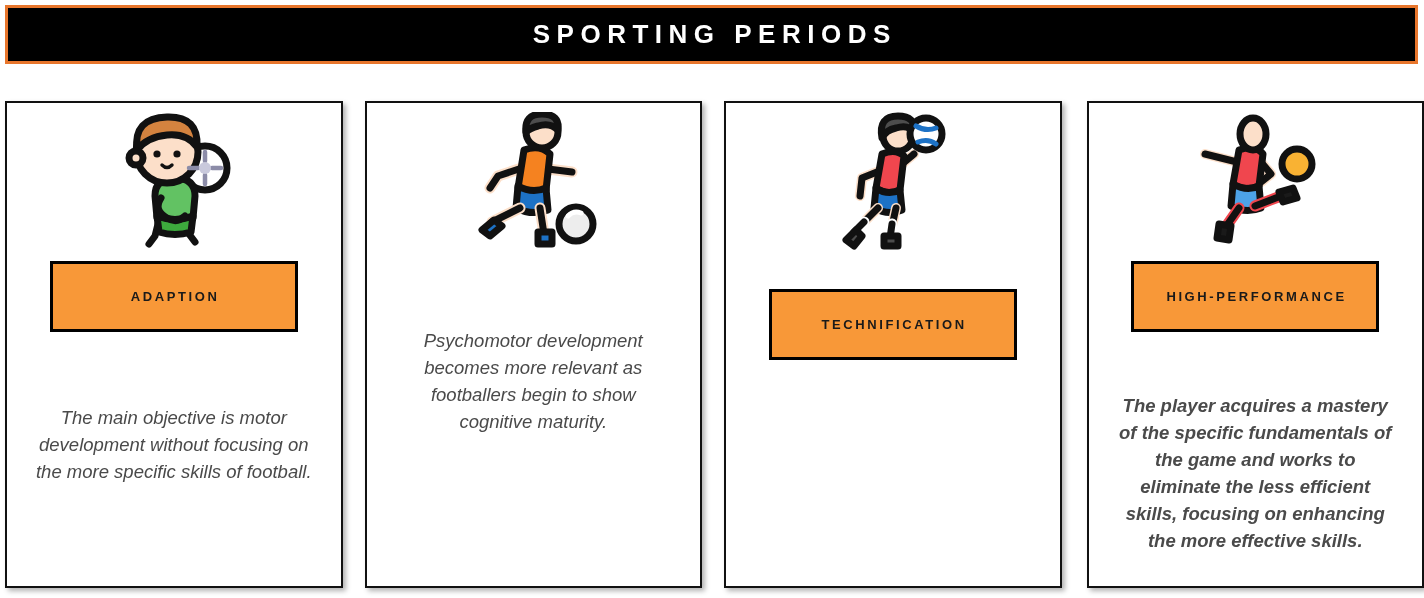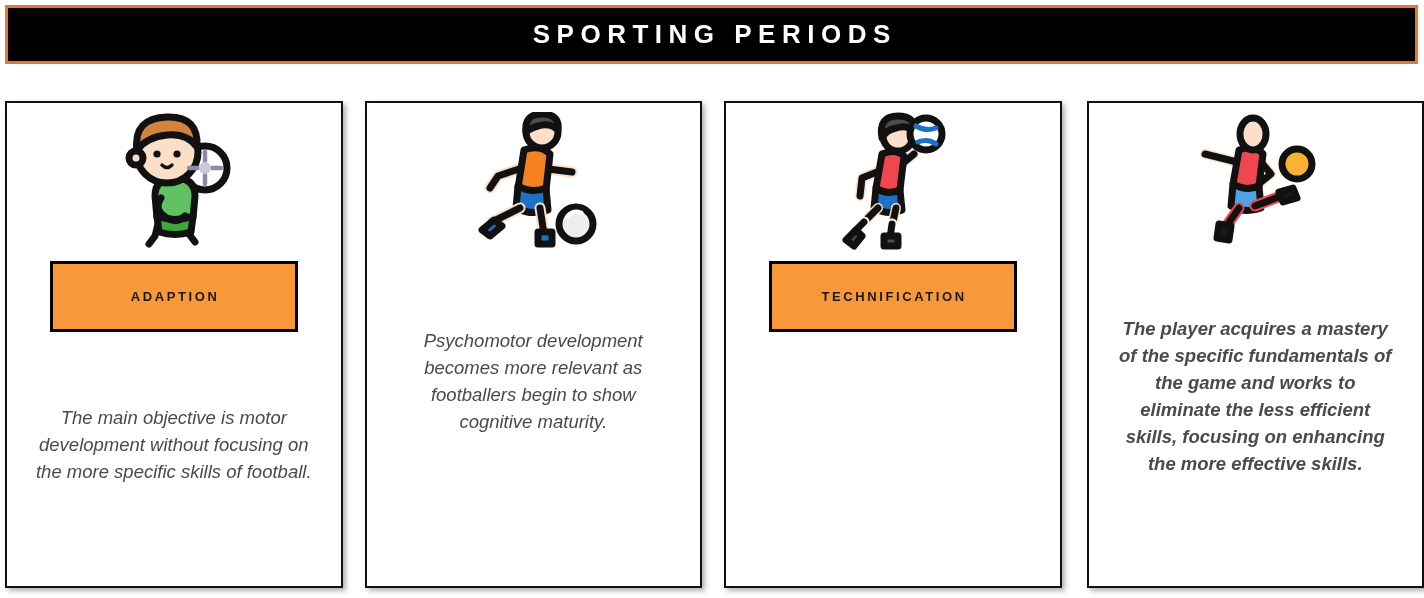--- a/index.html
+++ b/index.html
@@ -55,21 +55,21 @@
     box-sizing: border-box;
     height: 487px;
     display: flex;
     flex-direction: column;
     align-items: center;
     box-shadow: 3px 3px 5px rgba(0,0,0,0.30);
     position: relative;
   }
   .card-1 { width: 340px; margin-left: 5px; }
   .card-2 { width: 340px; margin-left: 22px; }
-  .card-3 { width: 340px; margin-left: 22px; }
+  .card-3 { width: 340px; margin-left: 22px; gap: 28px; }
   .card-4 { width: 340px; margin-left: 25px; }
 
   .icon-wrap {
     width: 100%;
     height: 152px;
     display: flex;
     align-items: center;
     justify-content: center;
     padding-top: 6px;
     box-sizing: border-box;
@@ -259,16 +259,19 @@
           <path d="M54 96 L40 116" fill="none" stroke="#F0464E" stroke-width="11"></path>
           <path d="M54 96 L40 116" fill="none"></path>
           <path d="M34 112 L32 126 L44 128 L46 114 z" fill="#1A1A1A"></path>
 
           <ellipse cx="68" cy="22" rx="13" ry="16" fill="#FCDFC9"></ellipse>
 
           <circle cx="112" cy="52" r="15" fill="#F9B233"></circle>
         </g>
       </svg>
     </div>
+    <div class="label-box">
+      <span class="label-text">HIGH-PERFORMANCE</span>
+    </div>
     <div class="desc desc-tall">The player acquires a mastery of the specific fundamentals of the game and works to eliminate the less efficient skills, focusing on enhancing the more effective skills.</div>
   </div>
 
 </div>
 
 </body></html>

